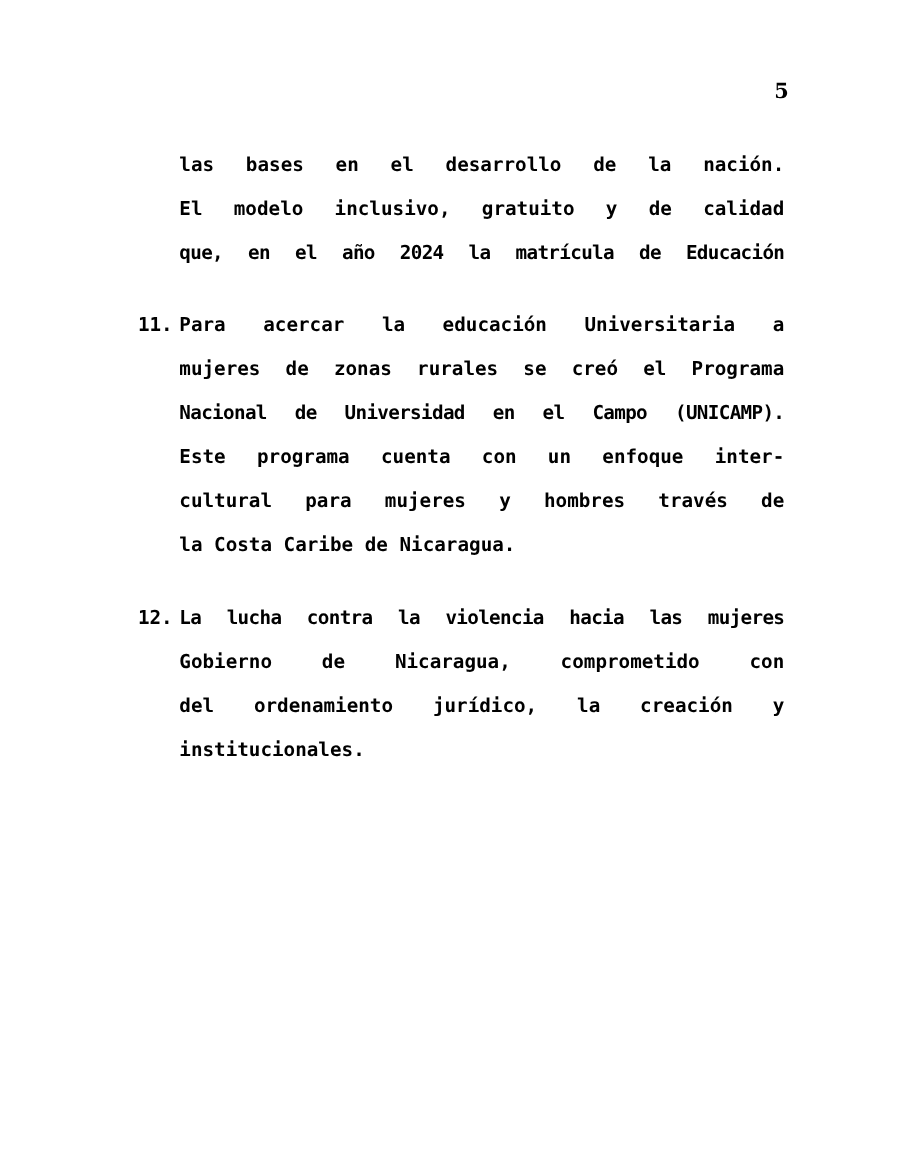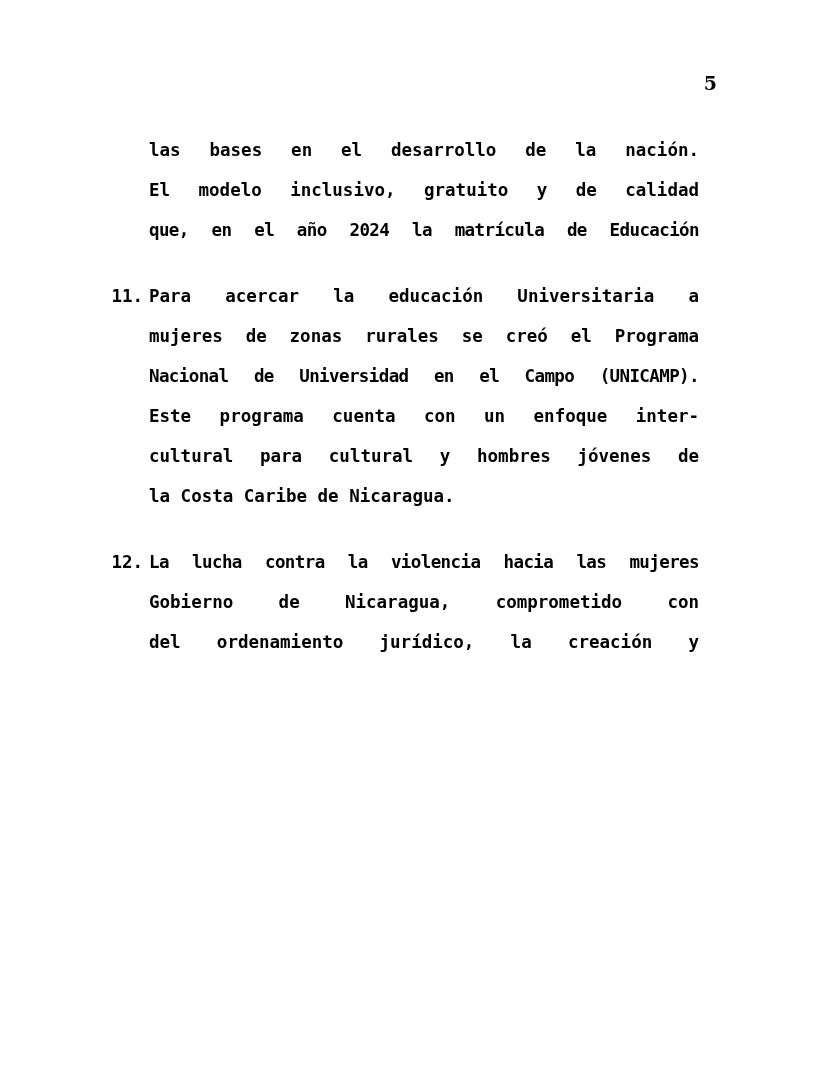--- a/index.html
+++ b/index.html
@@ -25,21 +25,21 @@
     position: absolute;
     top: 74px;
     right: 108px;
     font-family: "DejaVu Serif", serif;
     font-weight: bold;
     font-size: 19px;
     line-height: 1;
   }
   .content {
     position: absolute;
-    left: 149px;
+    left: 163px;
     top: 130px;
     width: 550px;
   }
   .para {
     position: relative;
     margin-bottom: 26px;
   }
   .para-body {
     font-family: "DejaVu Sans Mono", monospace;
     font-weight: bold;
@@ -95,28 +95,29 @@
       </div>
     </div>
 
     <div class="para numbered">
       <span class="marker">11.</span>
       <div class="para-body">
         <span class="line">Para acercar la educación Universitaria a</span>
         <span class="line">mujeres de zonas rurales se creó el Programa</span>
         <span class="line tight">Nacional de Universidad en el Campo (UNICAMP).</span>
         <span class="line">Este programa cuenta con un enfoque inter-</span>
-        <span class="line">cultural para cultural y hombres jóvenes de</span>
+        <span class="line">cultural para mujeres y hombres través de</span>
         <span class="line last">la Costa Caribe de Nicaragua.</span>
       </div>
     </div>
 
     <div class="para numbered">
       <span class="marker">12.</span>
       <div class="para-body">
         <span class="line tight">La lucha contra la violencia hacia las mujeres</span>
         <span class="line">Gobierno de Nicaragua, comprometido con</span>
         <span class="line">del ordenamiento jurídico, la creación y</span>
+        <span class="line last">institucionales.</span>
       </div>
     </div>
 
   </div>
 </div>
 
 </body></html>

